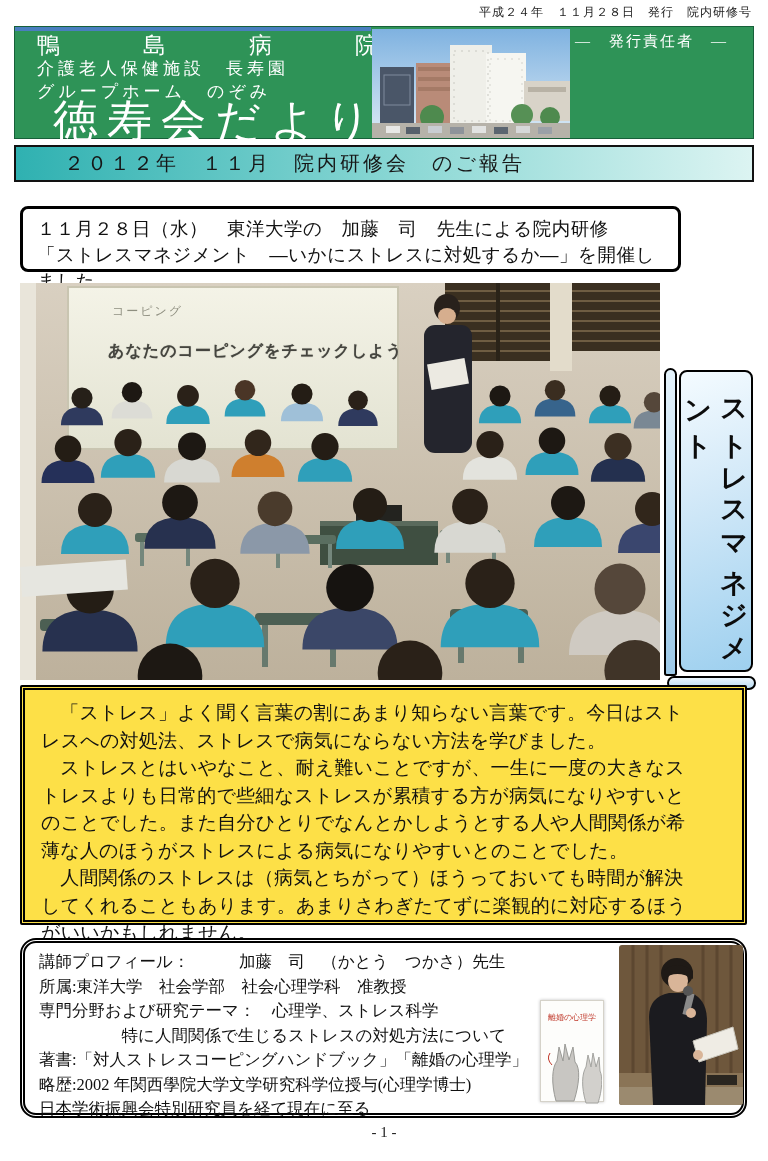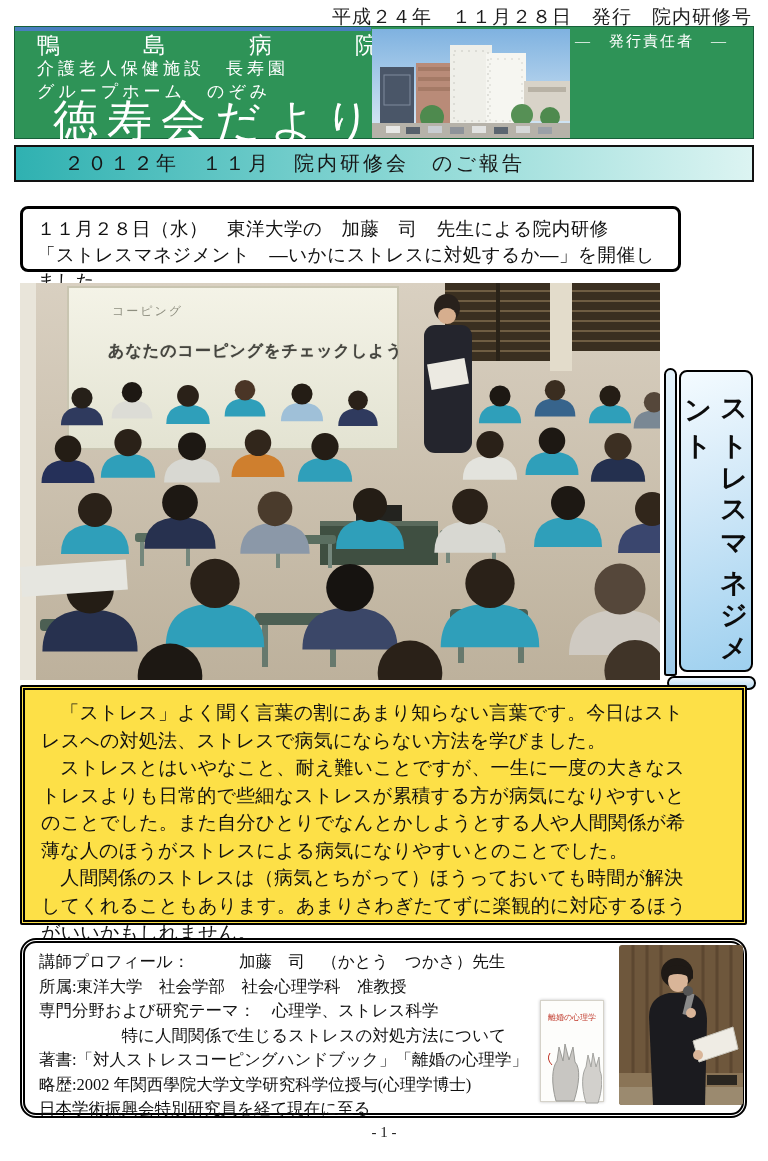--- a/index.html
+++ b/index.html
@@ -3,21 +3,21 @@
 <meta charset="utf-8">
 <style>
   html,body{margin:0;padding:0;}
   body{width:768px;height:1161px;position:relative;background:#ffffff;
        font-family:"Liberation Sans", sans-serif;color:#111;overflow:hidden;}
   .serif{font-family:"Liberation Serif", serif;}
   .abs{position:absolute;box-sizing:border-box;}
   .pre{white-space:pre-line;}
 
   
-  #issue-line{top:4px;right:16px;font-size:19px;letter-spacing:1px;color:#1c1c1c;}
+  #issue-line{top:4px;right:16px;font-size:12px;letter-spacing:1px;color:#1c1c1c;}
 
   
   #masthead{left:14px;top:26px;width:740px;height:113px;background:#2E9357;border:1px solid #17603a;}
   #masthead-blue-strip{left:0;top:0;width:356px;height:4px;background:#4a7ebf;}
   #org-lines{left:22px;top:7px;color:#fff;}
   #org-line-0{font-size:23px;letter-spacing:30px;line-height:23px;}
   #org-line-1,#org-line-2{font-size:17px;letter-spacing:4px;line-height:23px;}
   #newsletter-title{left:38px;top:64px;color:#fff;font-size:45px;letter-spacing:9px;}
   #building-photo{left:357px;top:2px;width:198px;height:109px;overflow:hidden;}
   #publisher{left:560px;top:5px;width:180px;color:#fff;}

